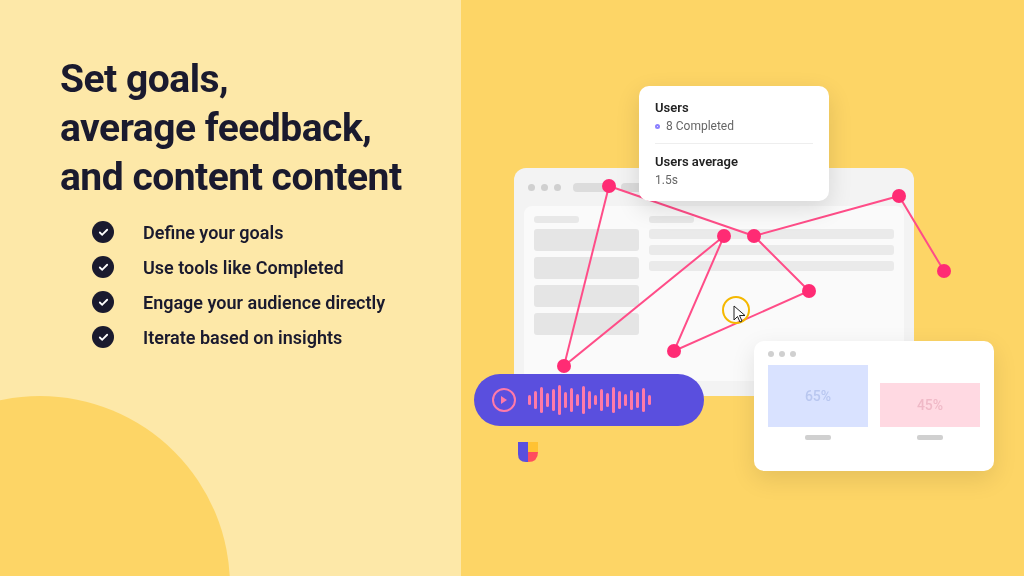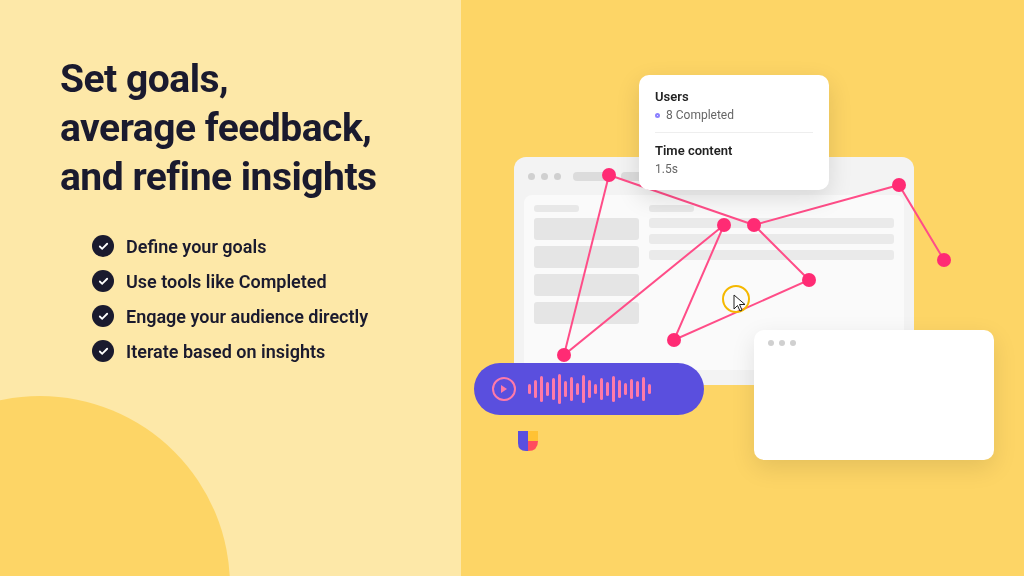--- a/index.html
+++ b/index.html
@@ -24,29 +24,29 @@
       position: absolute;
       left: 60px;
       top: 55px;
     }
     .headline {
       font-size: 39px;
       font-weight: 700;
       color: #1a1a2e;
       line-height: 1.25;
       letter-spacing: -0.5px;
-      margin-bottom: 34px;
+      margin-bottom: 20px;
     }
     .bullet-list {
       list-style: none;
     }
     .bullet-item {
       display: flex;
       align-items: center;
-      gap: 12px;
+      gap: 29px;
       margin-bottom: 13px;
       padding-left: 32px;
     }
     .check-circle {
       width: 22px;
       height: 22px;
       background: #1a1a2e;
       border-radius: 50%;
       display: flex;
       align-items: center;
@@ -55,21 +55,21 @@
     }
     .check-circle svg { width: 11px; height: 11px; }
     .bullet-text {
       font-size: 18px;
       font-weight: 600;
       color: #1a1a2e;
     }
     .illustration {
       position: absolute;
       right: 30px;
-      top: 75px;
+      top: 86px;
       width: 520px;
       height: 440px;
     }
     .wireframe {
       position: absolute;
       left: 40px;
       top: 82px;
       width: 400px;
       height: 228px;
       background: #f3f3f3;
@@ -188,21 +188,21 @@
   </style>
 </head>
 <body>
 
 <div class="bg-circle"></div>
 
 <div class="left-panel">
   <h1 class="headline">
     <span>Set goals,</span><br>
     <span>average feedback,</span><br>
-    <span>and refine insights</span>
+    <span>and content content</span>
   </h1>
   <ul class="bullet-list">
     <li class="bullet-item">
       <span class="check-circle">
           <svg viewBox="0 0 12 12">
             <path d="M2 6l2.5 2.5L10 3" stroke="white" stroke-width="2" fill="none" stroke-linecap="round"></path>
           </svg>
         </span>
       <span class="bullet-text">Define your goals</span>
     </li>
@@ -278,21 +278,21 @@
     <path d="M1 1 L1 15 L4.5 11.5 L7 17 L9 16 L6.5 10.5 L12 10.5 Z" fill="white" stroke="#222" stroke-width="1"></path>
   </svg>
 
   <div class="tooltip-card">
     <div class="tt-label">Users</div>
     <div class="tt-val">
       <span class="tt-dot"></span>
       <span>8 Completed</span>
     </div>
     <div class="tt-divider"></div>
-    <div class="tt-label">Time content</div>
+    <div class="tt-label">Users average</div>
     <div class="tt-val">
       <span>1.5s</span>
     </div>
   </div>
 
   <div class="audio-pill">
     <div class="play-btn">
       <svg viewBox="0 0 10 10">
           <path d="M2 1 L8 5 L2 9 Z" fill="#ff7aa8"></path>
         </svg>
@@ -321,20 +321,34 @@
         <span style="height:10px"></span>
     </div>
   </div>
 
   <div class="chart-card">
     <div class="chart-head">
       <span class="cdot"></span>
       <span class="cdot"></span>
       <span class="cdot"></span>
     </div>
+    <div class="bars-area">
+      <div class="bar-col">
+        <div class="bar1">
+          <span class="bar-val">65%</span>
+        </div>
+        <div class="bar-label"></div>
+      </div>
+      <div class="bar-col">
+        <div class="bar2">
+          <span class="bar-val">45%</span>
+        </div>
+        <div class="bar-label"></div>
+      </div>
+    </div>
   </div>
 
   <svg class="logo" viewBox="0 0 28 28">
     <path d="M4 4 L4 16 Q4 24 12 24 L14 24 L14 4 Z" fill="#5a4fde"></path>
     <rect x="14" y="4" width="10" height="10" fill="#ffc233"></rect>
     <path d="M14 14 L24 14 Q24 24 14 24 Z" fill="#ff4d5e"></path>
   </svg>
 
 </div>
 

